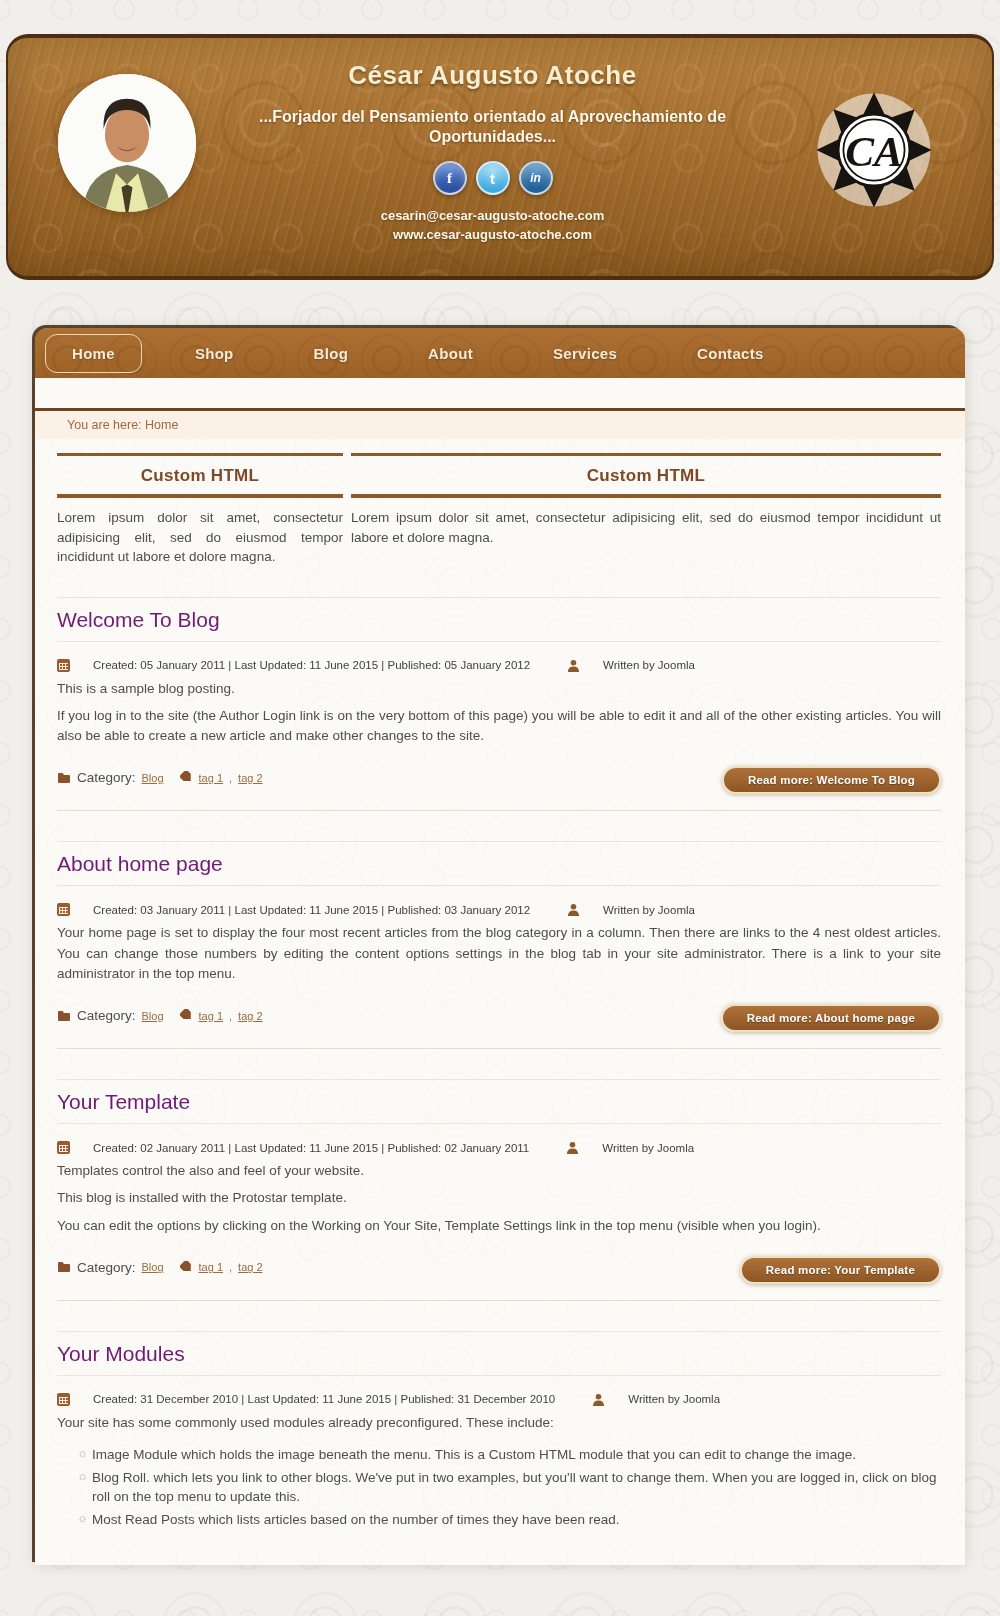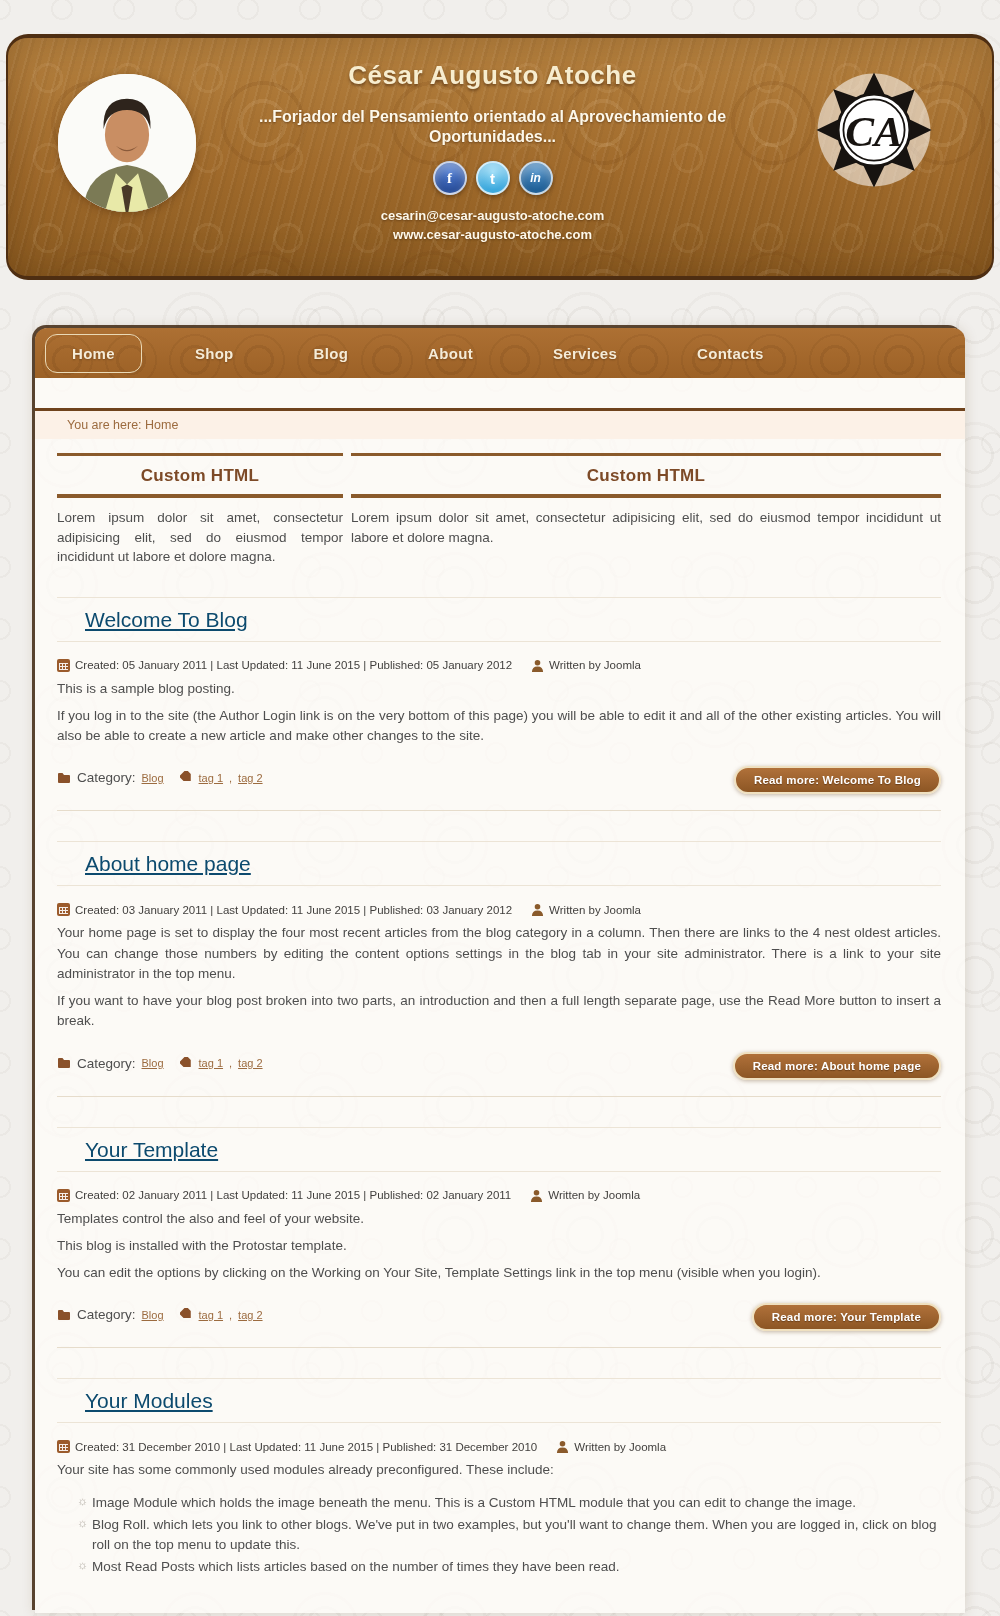--- a/index.html
+++ b/index.html
@@ -52,21 +52,21 @@
     display:flex; align-items:center; justify-content:center;
     color:#fff; font-weight:bold; font-size:15px;
     border:2px solid rgba(255,255,255,0.75);
     box-shadow:0 2px 4px rgba(40,20,0,0.4), inset 0 6px 8px rgba(255,255,255,0.35);
     cursor:pointer;
   }
   .social-fb { background:radial-gradient(circle at 50% 30%, #4f7bd0, #2a4f9b 70%); font-family:"Liberation Serif", serif; }
   .social-tw { background:radial-gradient(circle at 50% 30%, #9adcf7, #3aa8dd 70%); }
   .social-li { background:radial-gradient(circle at 50% 30%, #4e8fc6, #1f5f96 70%); font-size:12px;font-style:italic; }
   .header-contact { margin-top:12px; font-size:13px; font-weight:bold; line-height:1.45; color:#fdf8ea; text-shadow:0 1px 2px rgba(60,30,5,0.5); }
-  .logo-wrap { position:absolute; right:58px; top:32px; width:120px; height:120px; }
+  .logo-wrap { position:absolute; right:58px; top:52px; width:120px; height:120px; }
   .logo-wrap svg { width:100%; height:100%; display:block; }
   
   .main-wrap {
     width:930px; margin:48px auto 0;
     background:rgba(255,253,249,0.78);
     border-radius:14px 14px 0 0;
     box-shadow:-3px -3px 0 rgba(63,39,17,0.85), 0 0 14px rgba(90,60,20,0.18);
     padding-bottom:36px; min-height:1160px;
   }
   .nav-bar {
@@ -99,22 +99,22 @@
     padding:4px 0 8px;
   }
   .module .rule { height:4px; background:#8a5a2b; }
   .module p { margin-top:10px; font-size:13.5px; line-height:1.45; color:#4e4e4e; text-align:justify; }
   
   .article { margin:30px 24px 0 22px; border-top:1px solid #ece4d6; padding-top:6px; }
   .article h2 {
     font-size:21px; font-weight:normal; color:#9c6b33; padding:4px 0 9px;
     border-bottom:1px solid #ece4d6;
   }
-  .article h2 a { color:#0c4a6e; text-decoration:underline; cursor:pointer;margin-left:28px; }
-  .meta-row { display:flex; align-items:center; gap:5px; margin-top:17px; font-size:11.5px; color:#413f3d; }
+  .article h2 a { color:#701a75; cursor:pointer; }
+  .meta-row { display:flex; align-items:center; gap:23px; margin-top:17px; font-size:11.5px; color:#413f3d; }
   .cal-icon {
     width:13px; height:13px; border-radius:2px; background:#9b5b2c; position:relative; flex:none;
   }
   .cal-icon:before { content:""; position:absolute; left:2px; right:2px; top:4px; height:7px;
     background:repeating-linear-gradient(90deg,#fff 0 1px, transparent 1px 3px),
                repeating-linear-gradient(0deg,#fff 0 1px, transparent 1px 3px); opacity:0.9; }
   .person-icon { width:13px; height:13px; flex:none; margin-left:14px; }
   .meta-author { color:#413f3d; }
   .article p { margin-top:7px; font-size:13.5px; line-height:1.5; color:#4e4e4e; text-align:justify; }
   .article ul { list-style:none; margin-top:12px; padding-left:20px; }
@@ -124,21 +124,21 @@
   .cat-group { display:flex; align-items:center; gap:6px; font-size:13.5px; color:#4e4e4e; padding-top:4px;text-align:center; }
   .cat-group .small-link { font-size:11px; color:#9c6b3f; text-decoration:underline; cursor:pointer; }
   .tag-sep { font-size:11px; color:#9c6b3f; }
   .icon-svg { width:14px; height:14px; flex:none; }
   .tag-icon-svg { width:13px; height:13px; flex:none; margin-left:10px; }
   .readmore-btn {
     flex:none; cursor:pointer;
     background:linear-gradient(180deg,#b0713a,#8c5624);
     border:2px solid #efe0c0; border-radius:16px;
     color:#fff; font-weight:bold; font-size:11.5px; letter-spacing:0.2px;
-    padding:6px 18px; text-shadow:0 1px 1px rgba(60,30,5,0.5);
+    padding:6px 24px; text-shadow:0 1px 1px rgba(60,30,5,0.5);
     box-shadow:0 1px 4px rgba(90,50,10,0.35);
   }
 </style>
 </head>
 <body>
 
 <div class="top-strip"></div>
 
 <div class="header-band">
   <div class="avatar-wrap">
@@ -243,21 +243,20 @@
     <div class="meta-row">
       <span class="cal-icon"></span>
       <span>Created: 03 January 2011 | Last Updated: 11 June 2015 | Published: 03 January 2012</span>
       <svg class="person-icon" viewBox="0 0 14 14">
           <circle cx="7" cy="4" r="3" fill="#8a5a2b"></circle>
           <path d="M1 14 Q1 8 7 8 Q13 8 13 14 Z" fill="#8a5a2b"></path>
         </svg>
       <span class="meta-author">Written by Joomla</span>
     </div>
     <p>Your home page is set to display the four most recent articles from the blog category in a column. Then there are links to the 4 nest oldest articles. You can change those numbers by editing the content options settings in the blog tab in your site administrator. There is a link to your site administrator in the top menu.</p>
-    <p>If you want to have your blog post broken into two parts, an introduction and then a full length separate page, use the Read More button to insert a break.</p>
     <div class="article-footer">
       <div class="cat-group">
         <svg class="icon-svg" viewBox="0 0 14 14">
             <path d="M1 3 Q1 2 2 2 L5.5 2 L7 4 L12 4 Q13 4 13 5 L13 11 Q13 12 12 12 L2 12 Q1 12 1 11 Z" fill="#8a512a"></path>
           </svg>
         <span>Category:</span>
         <span class="small-link">Blog</span>
         <svg class="tag-icon-svg" viewBox="0 0 14 14">
             <path d="M7.5 1 L13 6.5 L7.5 12 L1 12 Q0.5 12 0.5 11.5 L0.5 1.5 Q0.5 1 1 1 Z" transform="rotate(45 7 7)" fill="#8a512a"></path>
           </svg>

